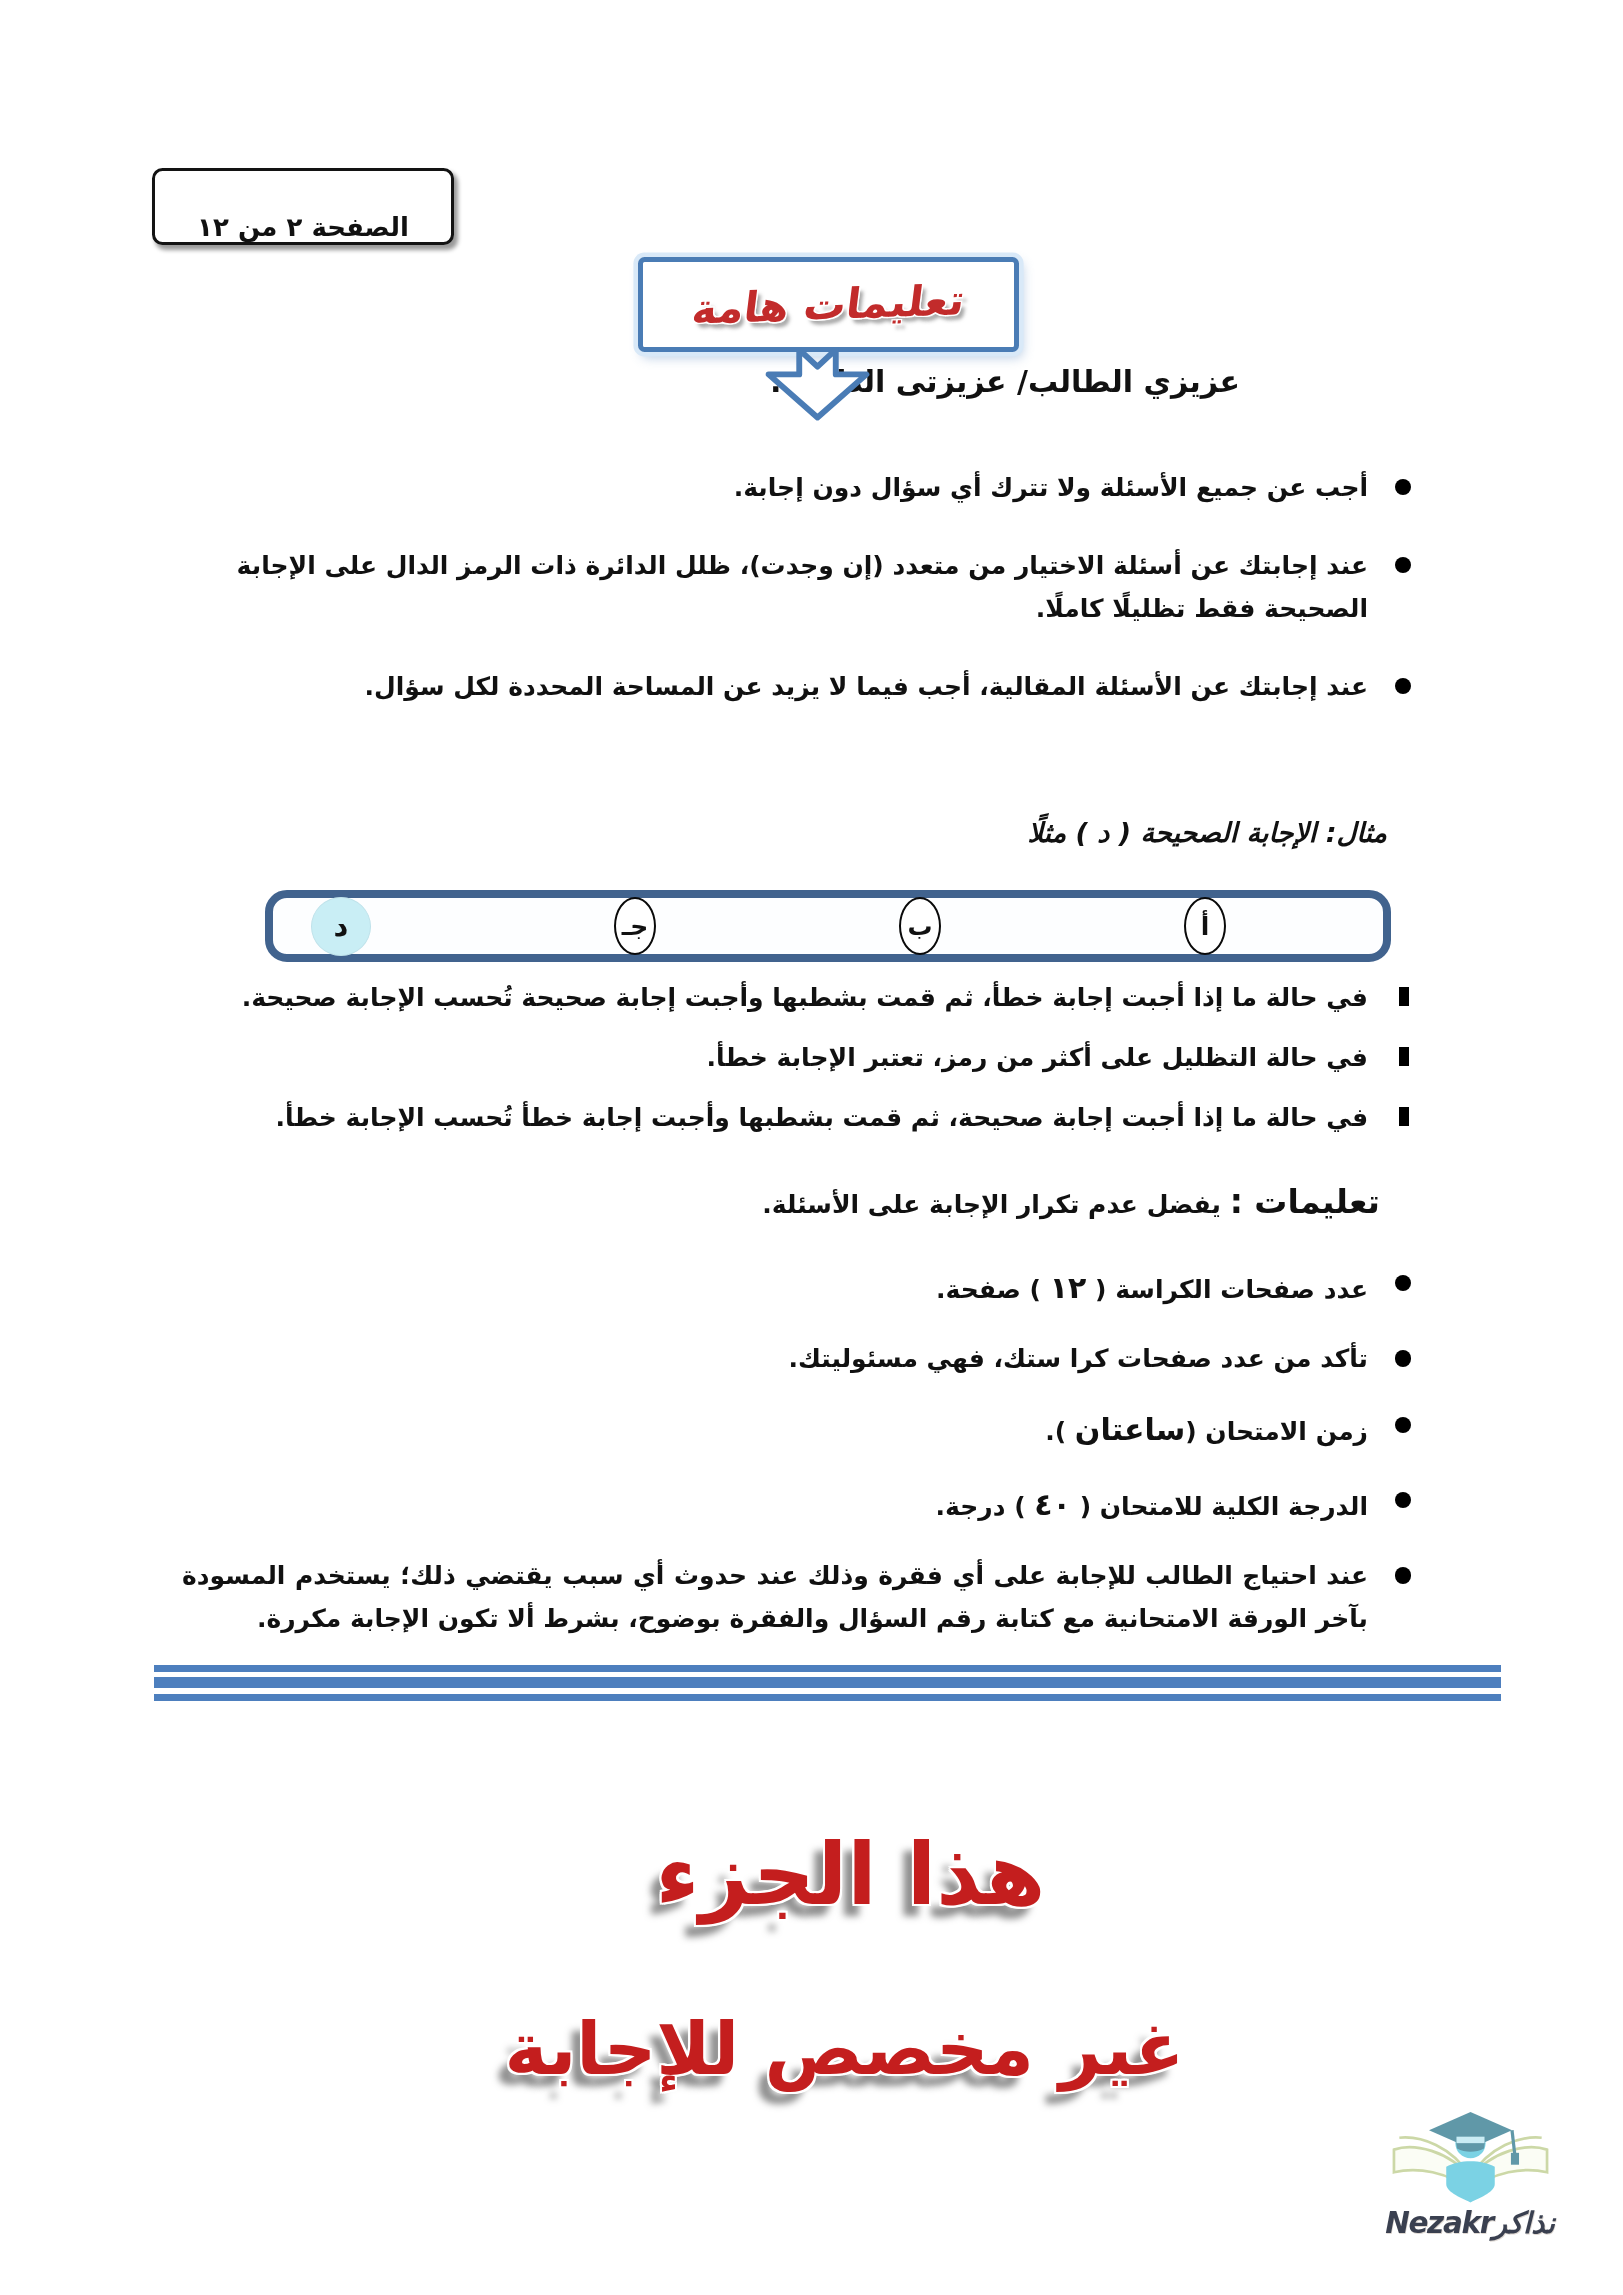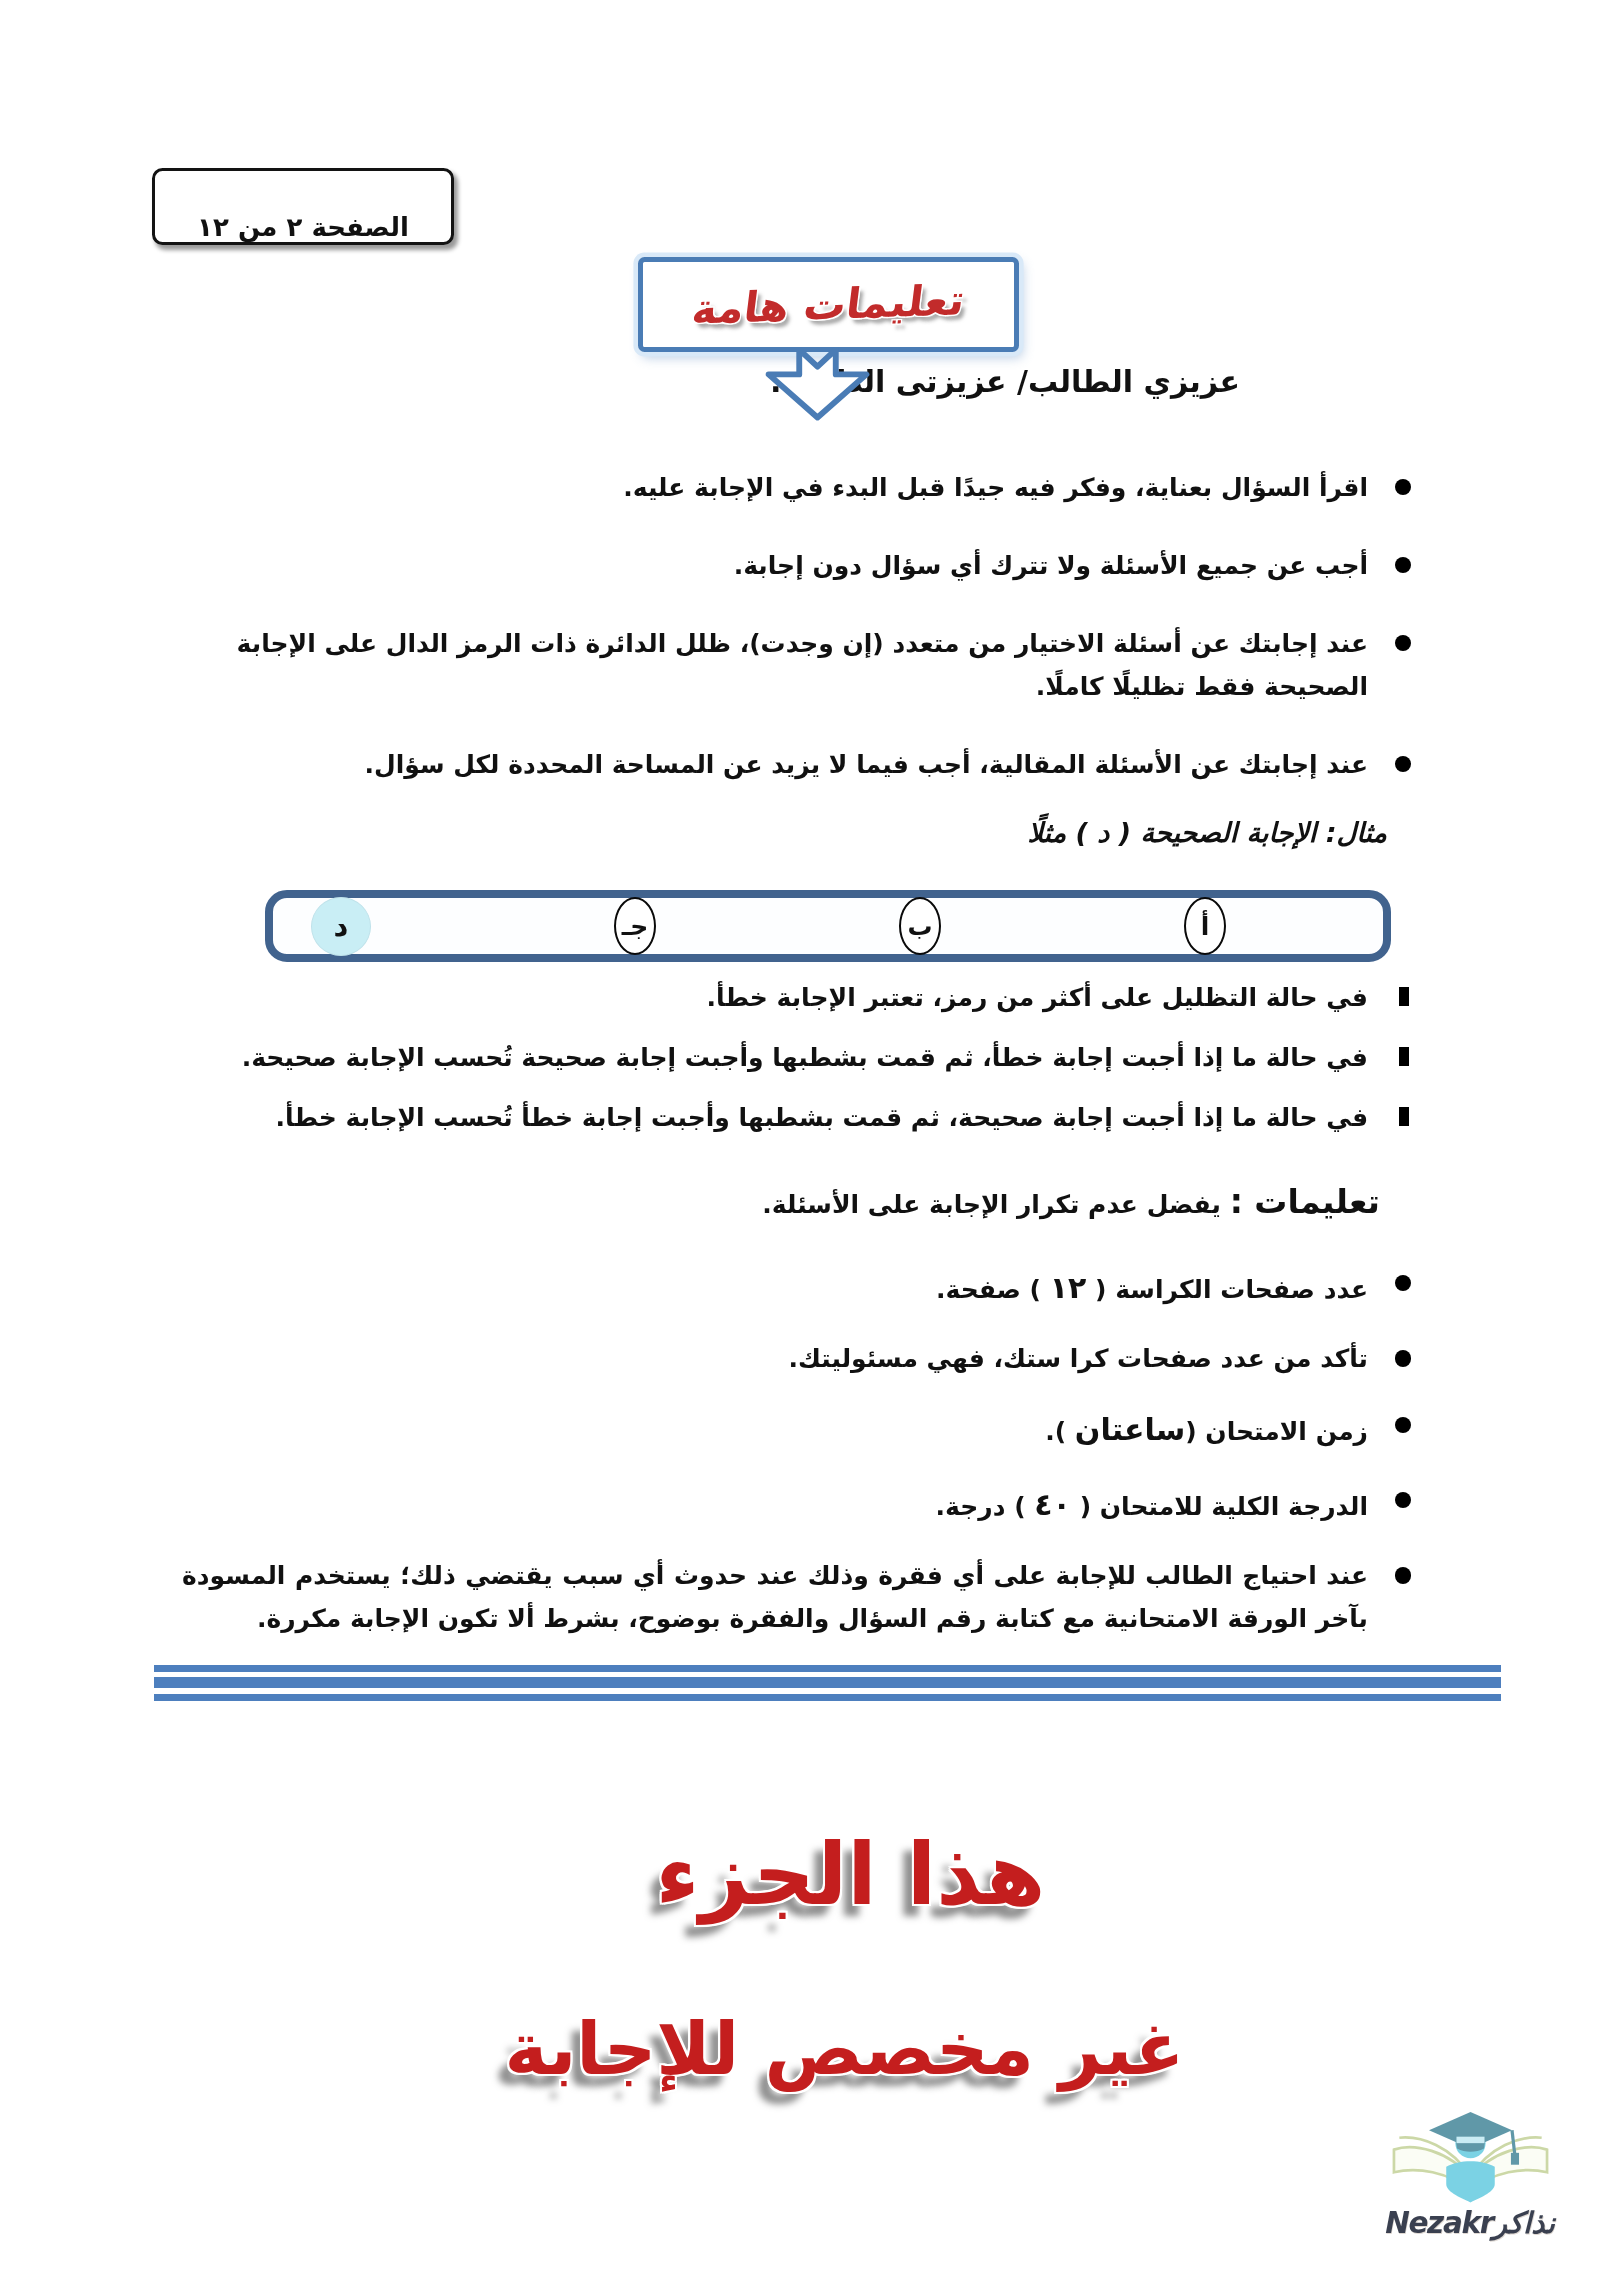--- a/index.html
+++ b/index.html
@@ -181,24 +181,20 @@
 </div>
 <svg class="banner-arrow" viewBox="0 0 170 115" aria-hidden="true">
   <path d="M57,4 L57,42 L10,42 L85,108 L160,42 L113,42 L113,4 L85,30 Z" fill="#ffffff" stroke="#4a7cb5" stroke-width="9" stroke-linejoin="round"></path>
 </svg>
 
 <h1 class="greeting">عزيزي الطالب/ عزيزتى الطالبة:</h1>
 
 <ul class="blist list-general">
   <li>
     <span class="marker"></span>
-    <span>اقرأ السؤال بعناية، وفكر فيه جيدًا قبل البدء في الإجابة عليه.</span>
-  </li>
-  <li>
-    <span class="marker"></span>
     <span>أجب عن جميع الأسئلة ولا تترك أي سؤال دون إجابة.</span>
   </li>
   <li>
     <span class="marker"></span>
     <span>عند إجابتك عن أسئلة الاختيار من متعدد (إن وجدت)، ظلل الدائرة ذات الرمز الدال على الإجابة الصحيحة فقط تظليلًا كاملًا.</span>
   </li>
   <li>
     <span class="marker"></span>
     <span>عند إجابتك عن الأسئلة المقالية، أجب فيما لا يزيد عن المساحة المحددة لكل سؤال.</span>
   </li>
@@ -217,25 +213,25 @@
     <span>جـ</span>
   </div>
   <div class="opt selected">
     <span>د</span>
   </div>
 </div>
 
 <ul class="blist square list-shading">
   <li>
     <span class="marker"></span>
+    <span>في حالة ما إذا أجبت إجابة خطأ، ثم قمت بشطبها وأجبت إجابة صحيحة تُحسب الإجابة صحيحة.</span>
+  </li>
+  <li>
+    <span class="marker"></span>
     <span>في حالة التظليل على أكثر من رمز، تعتبر الإجابة خطأ.</span>
-  </li>
-  <li>
-    <span class="marker"></span>
-    <span>في حالة ما إذا أجبت إجابة خطأ، ثم قمت بشطبها وأجبت إجابة صحيحة تُحسب الإجابة صحيحة.</span>
   </li>
   <li>
     <span class="marker"></span>
     <span>في حالة ما إذا أجبت إجابة صحيحة، ثم قمت بشطبها وأجبت إجابة خطأ تُحسب الإجابة خطأ.</span>
   </li>
 </ul>
 
 <p class="note-line">
   <span class="note-label">تعليمات :</span><span> يفضل عدم تكرار الإجابة على الأسئلة.</span>
 </p>

